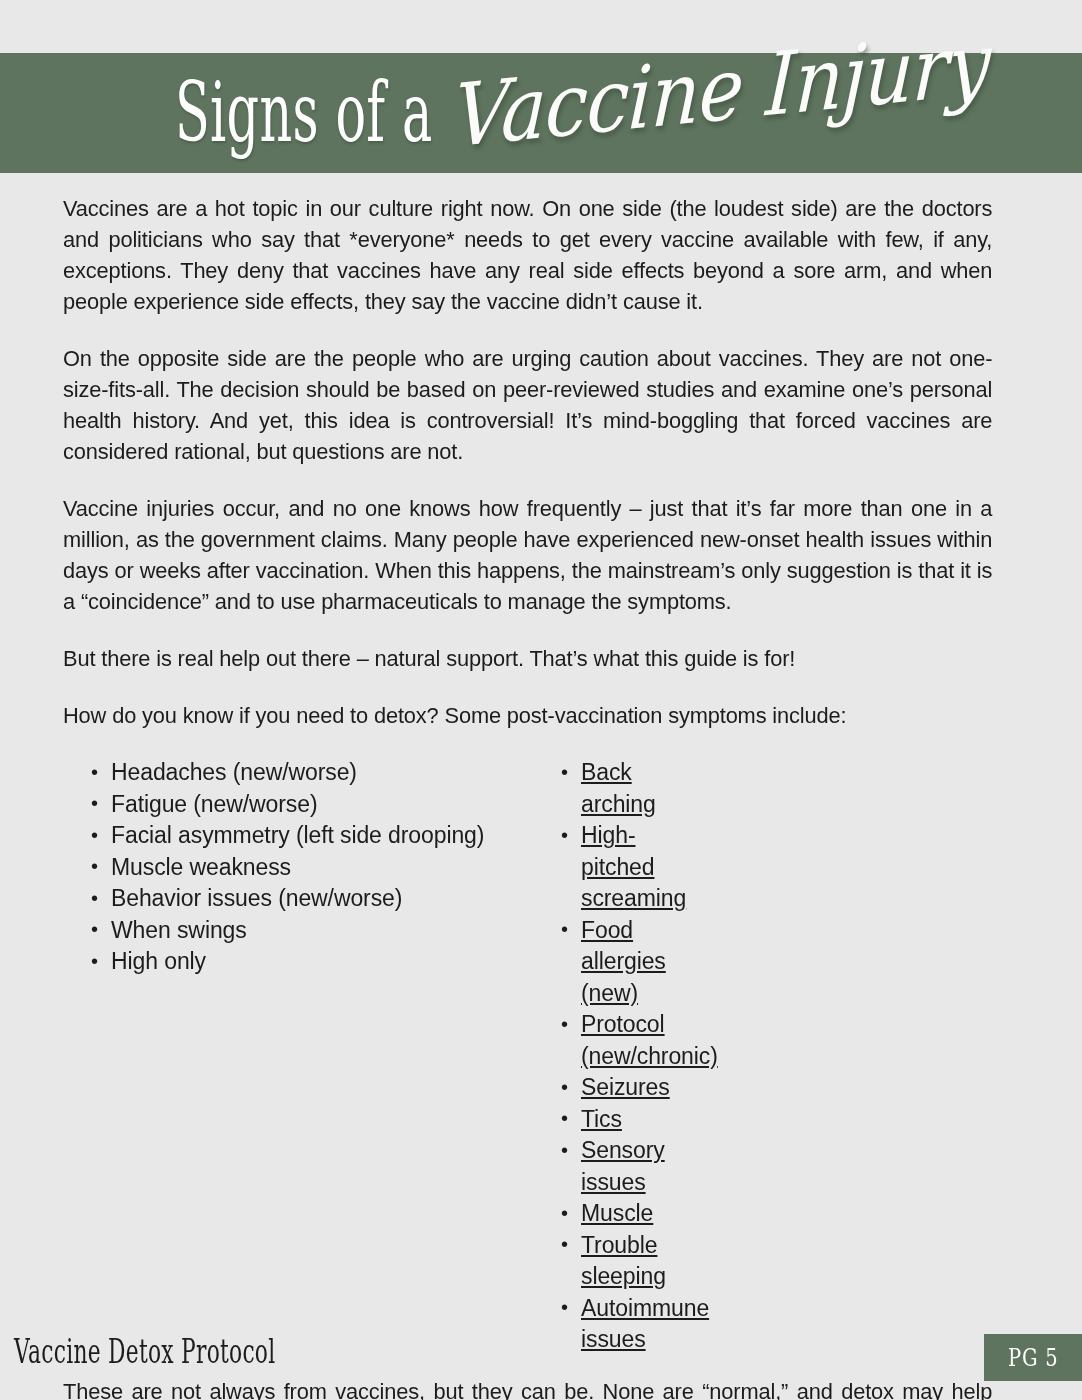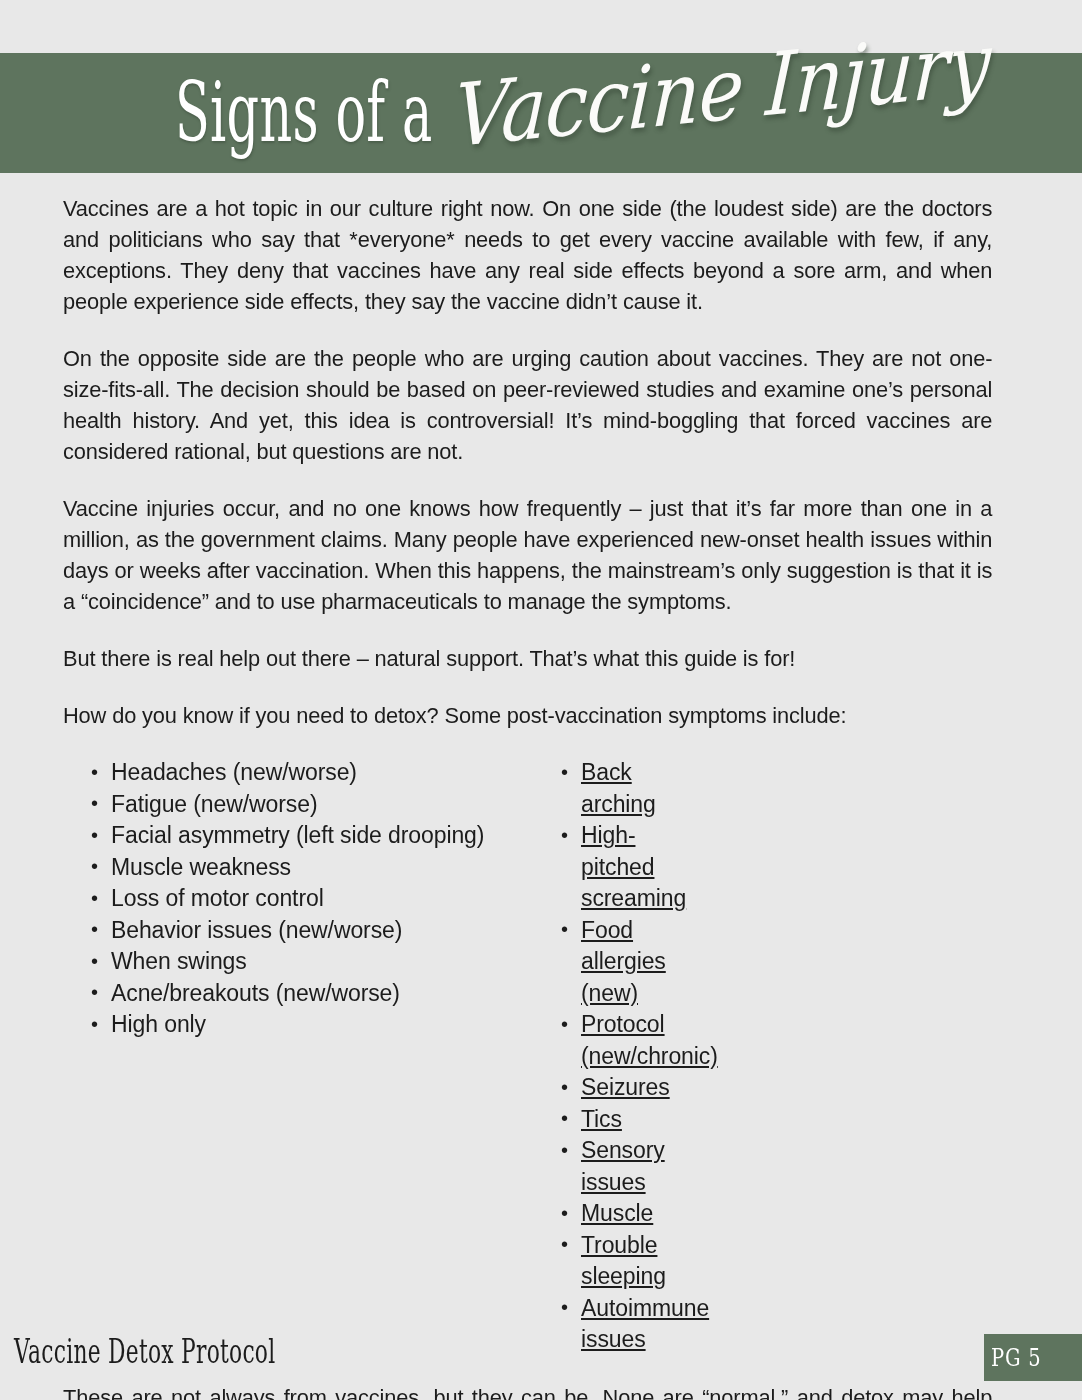--- a/index.html
+++ b/index.html
@@ -98,21 +98,21 @@
     margin-bottom: 0;
   }
 
   p.para.left-align {
     text-align: left;
   }
 
   
   .symptom-columns {
     display: flex;
-    margin: 18px 0 26px 0;
+    margin: 18px 0 20px 0;
     width: 958px;
   }
 
   .symptom-col {
     width: 479px;
     box-sizing: border-box;
   }
 
   .symptom-col.col-left {
     padding-left: 26px;
@@ -167,21 +167,21 @@
 
   .footer-page-badge {
     position: absolute;
     right: 0;
     top: 1334px;
     width: 98px;
     height: 47px;
     background: #5e745e;
     display: flex;
     align-items: center;
-    justify-content: flex-start;
+    justify-content: center;
   }
 
   .footer-page-badge span {
     font-family: "DejaVu Serif", serif;
     font-size: 25px;
     line-height: 1;
     color: #ffffff;
     letter-spacing: 1px;
     transform: scaleX(0.78);
     transform-origin: center;
@@ -212,24 +212,22 @@
 
     <p class="para left-align">How do you know if you need to detox? Some post-vaccination symptoms include:</p>
 
     <div class="symptom-columns">
       <div class="symptom-col col-left">
         <ul class="symptom-list">
           <li>Headaches (new/worse)</li>
           <li>Fatigue (new/worse)</li>
           <li>Facial asymmetry (left side drooping)</li>
           <li>Muscle weakness</li>
-          <li>Loss of motor control</li>
           <li>Behavior issues (new/worse)</li>
           <li>When swings</li>
-          <li>Acne/breakouts (new/worse)</li>
           <li>High only</li>
         </ul>
       </div>
       <div class="symptom-col col-right">
         <ul class="symptom-list">
           <li>Back arching</li>
           <li>High-pitched screaming</li>
           <li>Food allergies (new)</li>
           <li>Protocol (new/chronic)</li>
           <li>Seizures</li>

